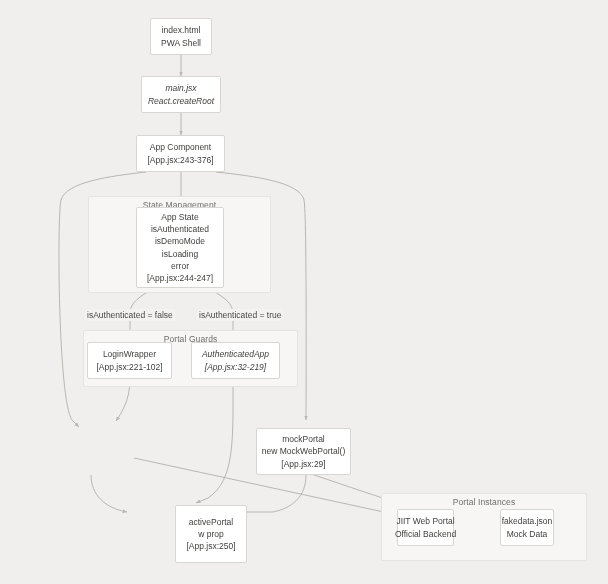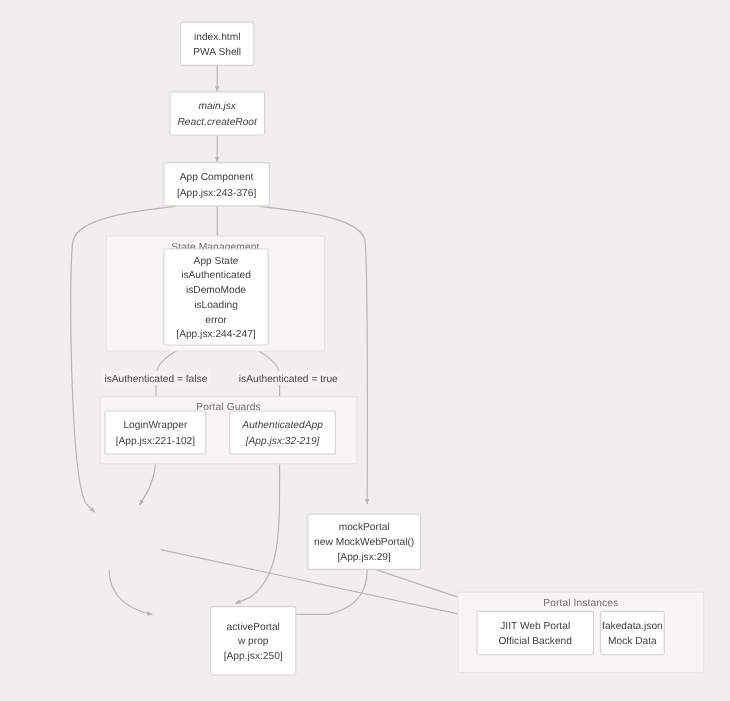--- a/index.html
+++ b/index.html
@@ -172,21 +172,21 @@
     <span class="ln">new MockWebPortal()</span>
     <span class="ln">[App.jsx:29]</span>
   </div>
 
   <div class="node" style="left:130px; top:505px; width:72px; height:58px;margin-left:45px;">
     <span class="ln">activePortal</span>
     <span class="ln">w prop</span>
     <span class="ln">[App.jsx:250]</span>
   </div>
 
-  <div class="node" style="left:397px; top:509px; width:98px; height:37px;text-align:right;">
+  <div class="node" style="left:397px; top:509px; width:57px; height:37px;text-align:right;">
     <span class="ln">JIIT Web Portal</span>
     <span class="ln">Official Backend</span>
   </div>
 
   <div class="node" style="left:500px; top:509px; width:54px; height:37px;">
     <span class="ln">fakedata.json</span>
     <span class="ln">Mock Data</span>
   </div>
 
   <div class="edge-label" style="left:85px; top:309px;">isAuthenticated = false</div>

